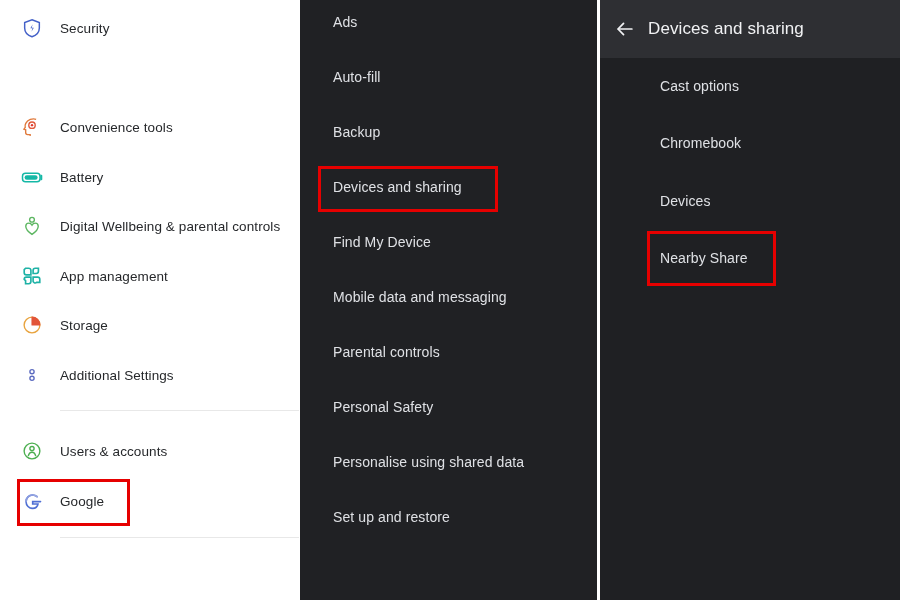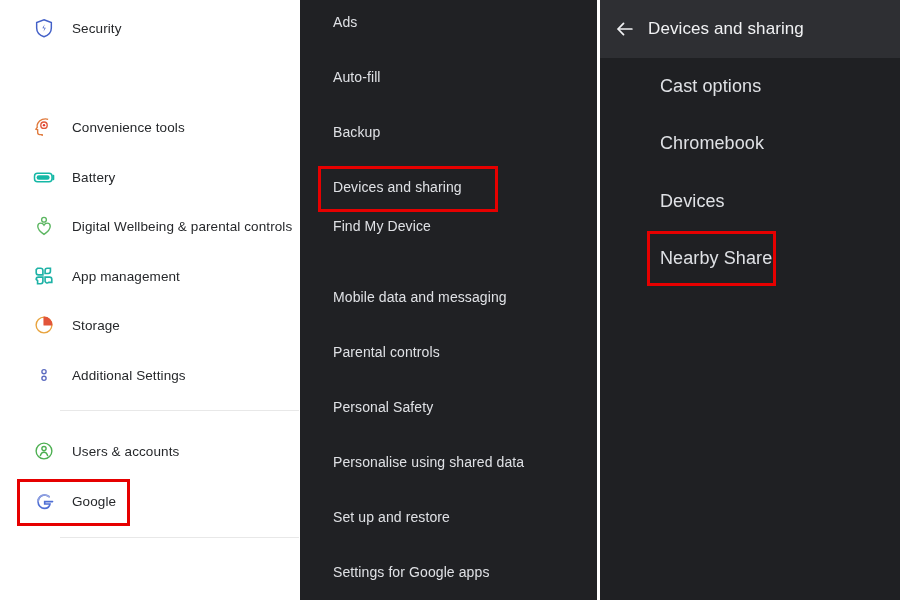--- a/index.html
+++ b/index.html
@@ -30,21 +30,20 @@
     background: #ffffff;
     overflow: hidden;
   }
   .light-row {
     position: absolute;
     left: 0;
     width: 299px;
     height: 50px;
     display: flex;
     align-items: center;
-    margin-left: 12px;
   }
   .light-icon {
     position: absolute;
     left: 20px;
     top: 50%;
     transform: translateY(-50%);
     width: 24px;
     height: 24px;
     display: flex;
     align-items: center;
@@ -152,21 +151,21 @@
     width: 300px;
     height: 44px;
     display: flex;
     align-items: center;
   }
   .dev-label {
     position: absolute;
     left: 60px;
     top: 50%;
     transform: translateY(-50%);
-    font-size: 18px;
+    font-size: 14px;
     color: #dfe1e5;
     letter-spacing: 0.1px;
     white-space: nowrap;
   }
   .gap-line {
     position: absolute;
     top: 0;
     width: 3px;
     height: 600px;
     background: #ffffff;
@@ -290,40 +289,37 @@
     </div>
     <div class="dark-row" style="top:110px">
       <span class="dark-label">Backup</span>
     </div>
     <div class="dark-row" style="top:55px">
       <span class="dark-label">Auto-fill</span>
     </div>
     <div class="dark-row" style="top:165px">
       <span class="dark-label">Devices and sharing</span>
     </div>
-    <div class="dark-row" style="top:204px">
+    <div class="dark-row" style="top:220px">
       <span class="dark-label">Find My Device</span>
     </div>
     <div class="dark-row" style="top:275px">
       <span class="dark-label">Mobile data and messaging</span>
     </div>
     <div class="dark-row" style="top:385px">
       <span class="dark-label">Personal Safety</span>
     </div>
     <div class="dark-row" style="top:330px">
       <span class="dark-label">Parental controls</span>
     </div>
     <div class="dark-row" style="top:440px">
       <span class="dark-label">Personalise using shared data</span>
     </div>
     <div class="dark-row" style="top:495px">
       <span class="dark-label">Set up and restore</span>
-    </div>
-    <div class="dark-row" style="top:550px">
-      <span class="dark-label">Settings for Google apps</span>
     </div>
   </div>
 
   <div class="hl" style="left:318px; top:166px; width:180px; height:46px;"></div>
 
   <div class="gap-line" style="left:597px;"></div>
 
   <div id="panel-devices">
     <div id="devices-appbar">
       <span id="back-arrow">

